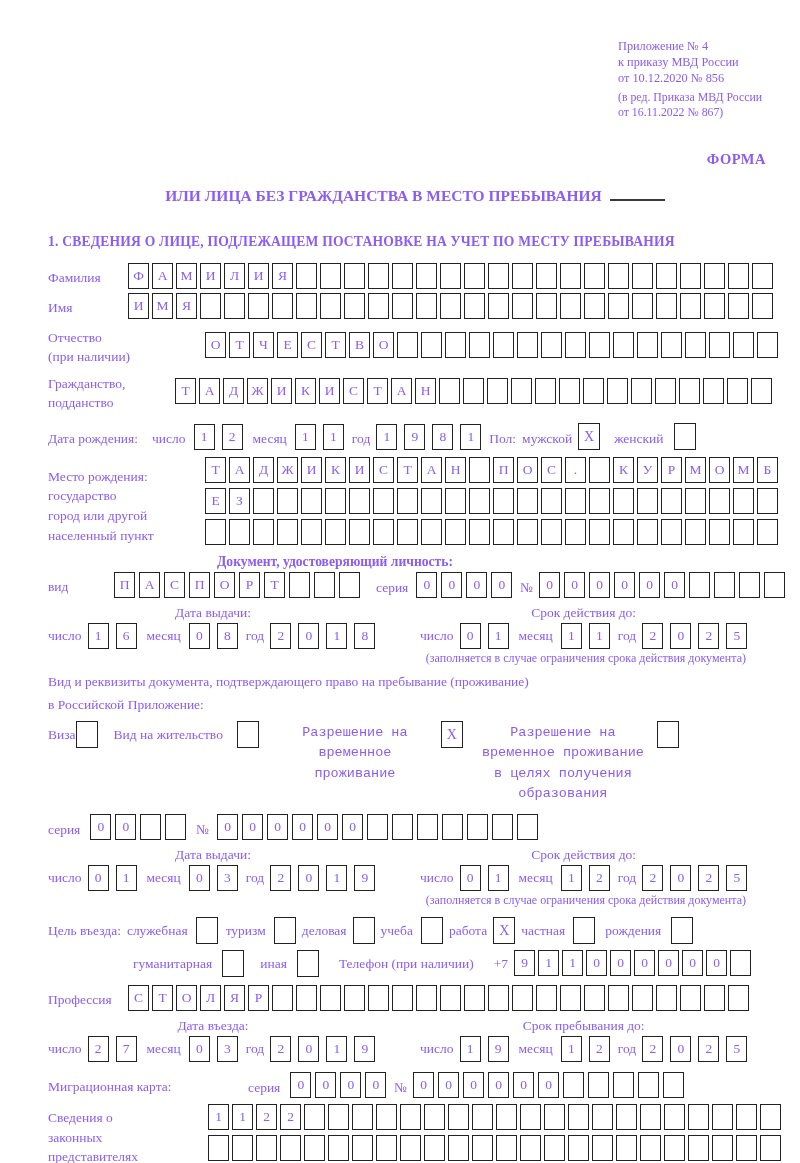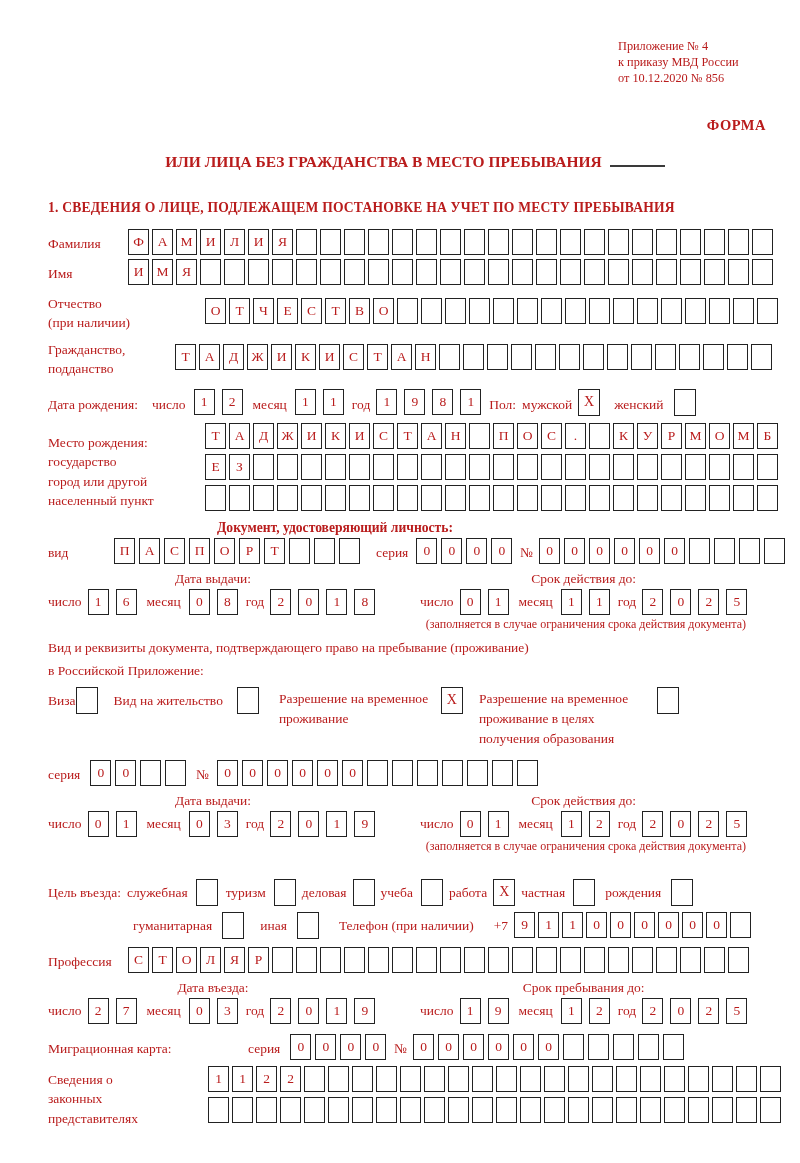--- a/index.html
+++ b/index.html
@@ -1,19 +1,19 @@
 <!DOCTYPE html>
 <html><head>
 <meta charset="utf-8">
 <style>
   * { box-sizing: border-box; }
   html,body { margin:0; padding:0; background:#fff; }
   .page {
     width:800px; height:1163px; background:#fff; overflow:hidden;
-    font-family:"Liberation Serif","DejaVu Serif",serif; color:#b91c1c;
+    font-family:"Liberation Serif","DejaVu Serif",serif; color:#8b5cf6;
     padding:38px 18px 0 48px; position:relative;
   }
   
   .annex { margin-left:570px; font-size:12.3px; line-height:1.32; }
   .annex-note { margin-top:3px; font-size:11.8px; line-height:1.32; }
   .forma { font-weight:700; text-align:right; padding-right:16px; font-size:14.5px; margin-top:30px; letter-spacing:.5px; }
   .title { font-weight:700; text-align:center; font-size:15.5px; line-height:1.55; margin-top:16px; }
   .uline { display:inline-block; width:55px; border-bottom:2px solid #3a3a3a; height:.9em; margin-left:8px; }
   .sec { font-weight:700; font-size:13.6px; margin-top:26px; letter-spacing:.2px; white-space:nowrap; }
 
@@ -41,34 +41,38 @@
   .inlbl { font-size:13.5px; padding-top:5px; flex:0 0 auto; }
   .doc-head { font-weight:700; font-size:13.6px; text-align:center; margin-top:4px; margin-right:160px; }
   .date-pair { display:flex; margin-top:7px; }
   .date-col { }
   .date-col .heading { text-align:center; font-size:13.5px; margin-bottom:2px; }
   .dline { display:flex; align-items:flex-start; }
   .small-note { font-size:12px; text-align:right; padding-right:36px; margin-top:2px; }
   .intro { font-size:13.5px; margin-top:8px; }
   .opts { margin-top:8px; align-items:flex-start; }
   .olabel { font-size:13.5px; padding-top:6px; }
-  .octr { line-height:1.5; padding-top:2px; }
+  .octr { text-align:center; line-height:1.5; padding-top:2px;font-family:Liberation Mono, monospace; }
   .w150c { width:152px; } .w168c { width:168px; }
-  .purp { margin-top:25px; align-items:flex-start; }
+  .purp { margin-top:9px; align-items:flex-start; }
   .purp .inlbl { padding-top:6px; }
 </style>
 </head>
 <body>
 
 <div class="page">
 
   <div class="annex">
     <div>Приложение № 4</div>
     <div>к приказу МВД России</div>
     <div>от 10.12.2020 № 856</div>
+    <div class="annex-note">
+      <div>(в ред. Приказа МВД России</div>
+      <div>от 16.11.2022 № 867)</div>
+    </div>
   </div>
 
   <div class="forma">ФОРМА</div>
 
   <div class="title">
     <div>
       <span>ИЛИ ЛИЦА БЕЗ ГРАЖДАНСТВА В МЕСТО ПРЕБЫВАНИЯ</span><span class="uline"></span>
     </div>
   </div>
 

